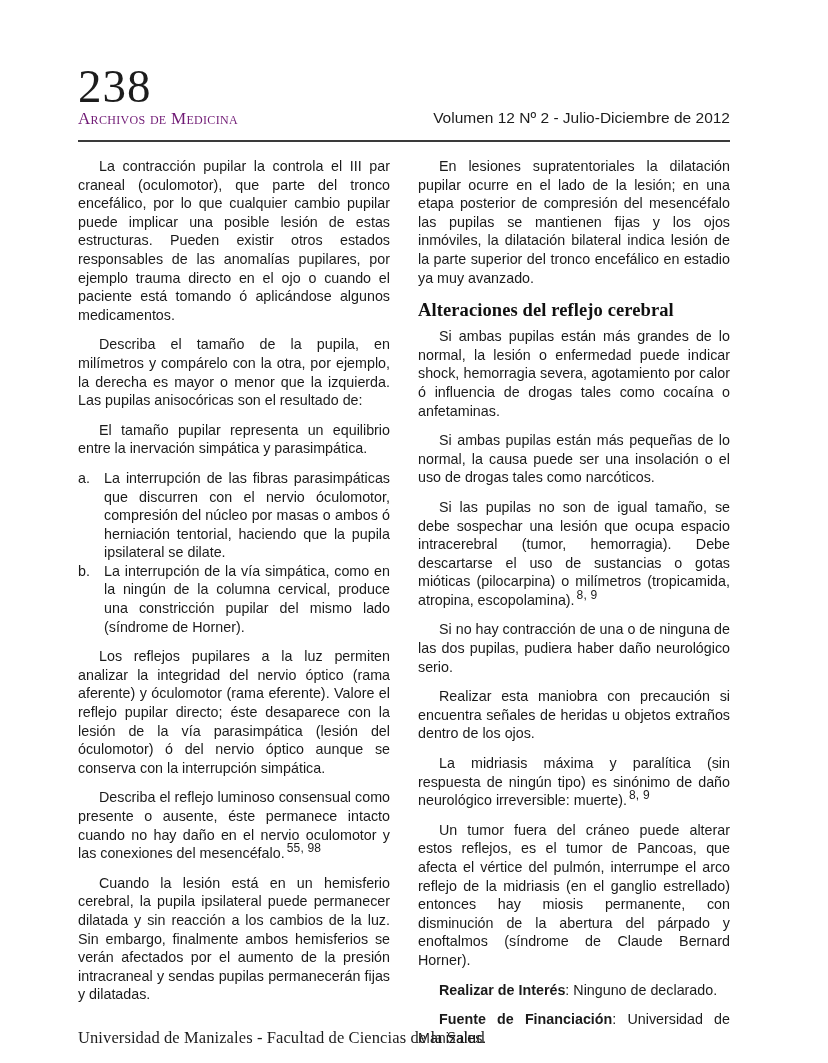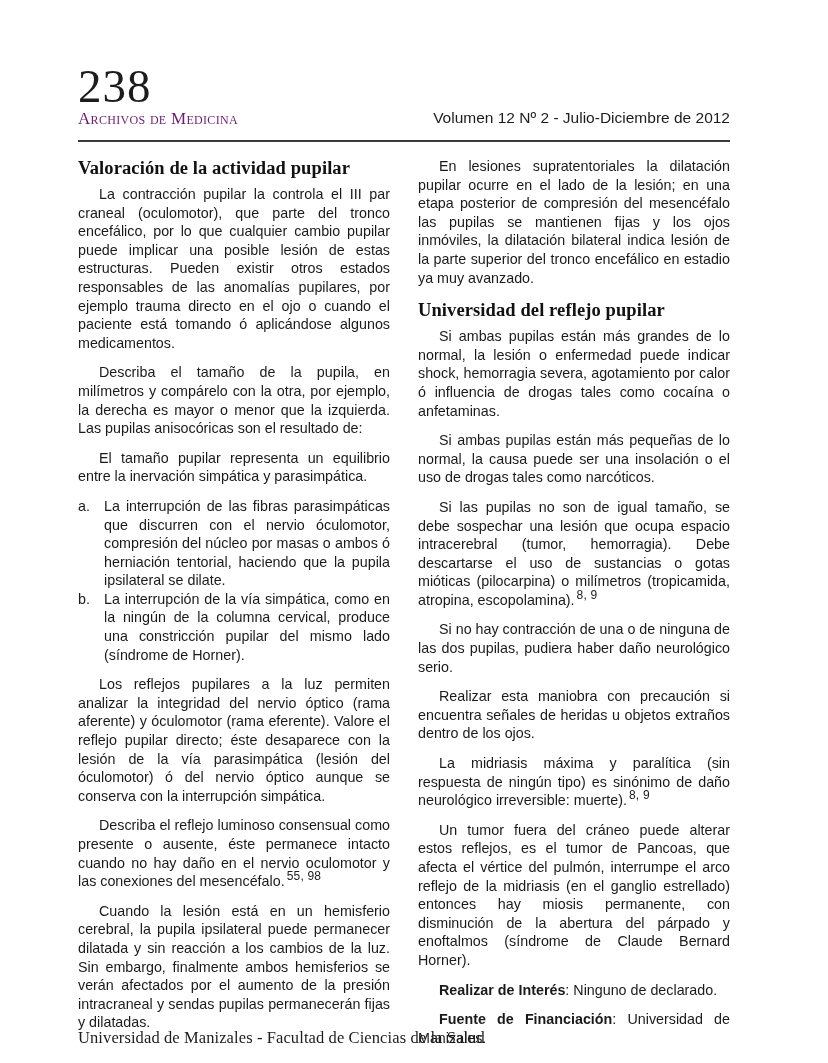--- a/index.html
+++ b/index.html
@@ -156,21 +156,20 @@
     <div class="header-row">
       <div class="journal-title">Archivos de Medicina</div>
       <div class="issue-info">Volumen 12 Nº 2 - Julio-Diciembre de 2012</div>
     </div>
   </div>
   <div class="header-rule"></div>
 
   <div class="columns">
 
     <div class="col">
-      <h2 class="section-heading">Valoración de la actividad pupilar</h2>
       <p class="body">La contracción pupilar la controla el III par craneal (oculomotor), que parte del tronco encefálico, por lo que cualquier cambio pupilar puede implicar una posible lesión de estas estructuras. Pueden existir otros estados responsables de las anomalías pupilares, por ejemplo trauma directo en el ojo o cuando el paciente está tomando ó aplicándose algunos medicamentos.</p>
       <p class="body">Describa el tamaño de la pupila, en milímetros y compárelo con la otra, por ejemplo, la derecha es mayor o menor que la izquierda. Las pupilas anisocóricas son el resultado de:</p>
       <p class="body">El tamaño pupilar representa un equilibrio entre la inervación simpática y parasimpática.</p>
 
       <ol class="lettered">
         <li>
           <span class="marker">a.</span>
           <span>La interrupción de las fibras parasimpáticas que discurren con el nervio óculomotor, compresión del núcleo por masas o ambos ó herniación tentorial, haciendo que la pupila ipsilateral se dilate.</span>
         </li>
         <li>
@@ -182,21 +181,21 @@
       <p class="body">Los reflejos pupilares a la luz permiten analizar la integridad del nervio óptico (rama aferente) y óculomotor (rama eferente). Valore el reflejo pupilar directo; éste desaparece con la lesión de la vía parasimpática (lesión del óculomotor) ó del nervio óptico aunque se conserva con la interrupción simpática.</p>
 
       <p class="body"><span>Describa el reflejo luminoso consensual como presente o ausente, éste permanece intacto cuando no hay daño en el nervio oculomotor y las conexiones del mesencéfalo.</span><sup class="cite">55, 98</sup></p>
 
       <p class="body">Cuando la lesión está en un hemisferio cerebral, la pupila ipsilateral puede permanecer dilatada y sin reacción a los cambios de la luz. Sin embargo, finalmente ambos hemisferios se verán afectados por el aumento de la presión intracraneal y sendas pupilas permanecerán fijas y dilatadas.</p>
     </div>
 
     <div class="col">
       <p class="body">En lesiones supratentoriales la dilatación pupilar ocurre en el lado de la lesión; en una etapa posterior de compresión del mesencéfalo las pupilas se mantienen fijas y los ojos inmóviles, la dilatación bilateral indica lesión de la parte superior del tronco encefálico en estadio ya muy avanzado.</p>
 
-      <h2 class="section-heading spaced">Universidad del reflejo pupilar</h2>
+      <h2 class="section-heading spaced">Alteraciones del reflejo cerebral</h2>
 
       <p class="body">Si ambas pupilas están más grandes de lo normal, la lesión o enfermedad puede indicar shock, hemorragia severa, agotamiento por calor ó influencia de drogas tales como cocaína o anfetaminas.</p>
       <p class="body">Si ambas pupilas están más pequeñas de lo normal, la causa puede ser una insolación o el uso de drogas tales como narcóticos.</p>
 
       <p class="body"><span>Si las pupilas no son de igual tamaño, se debe sospechar una lesión que ocupa espacio intracerebral (tumor, hemorragia). Debe descartarse el uso de sustancias o gotas mióticas (pilocarpina) o milímetros (tropicamida, atropina, escopolamina).</span><sup class="cite">8, 9</sup></p>
 
       <p class="body">Si no hay contracción de una o de ninguna de las dos pupilas, pudiera haber daño neurológico serio.</p>
       <p class="body">Realizar esta maniobra con precaución si encuentra señales de heridas u objetos extraños dentro de los ojos.</p>
 
       <p class="body"><span>La midriasis máxima y paralítica (sin respuesta de ningún tipo) es sinónimo de daño neurológico irreversible: muerte).</span><sup class="cite">8, 9</sup></p>

